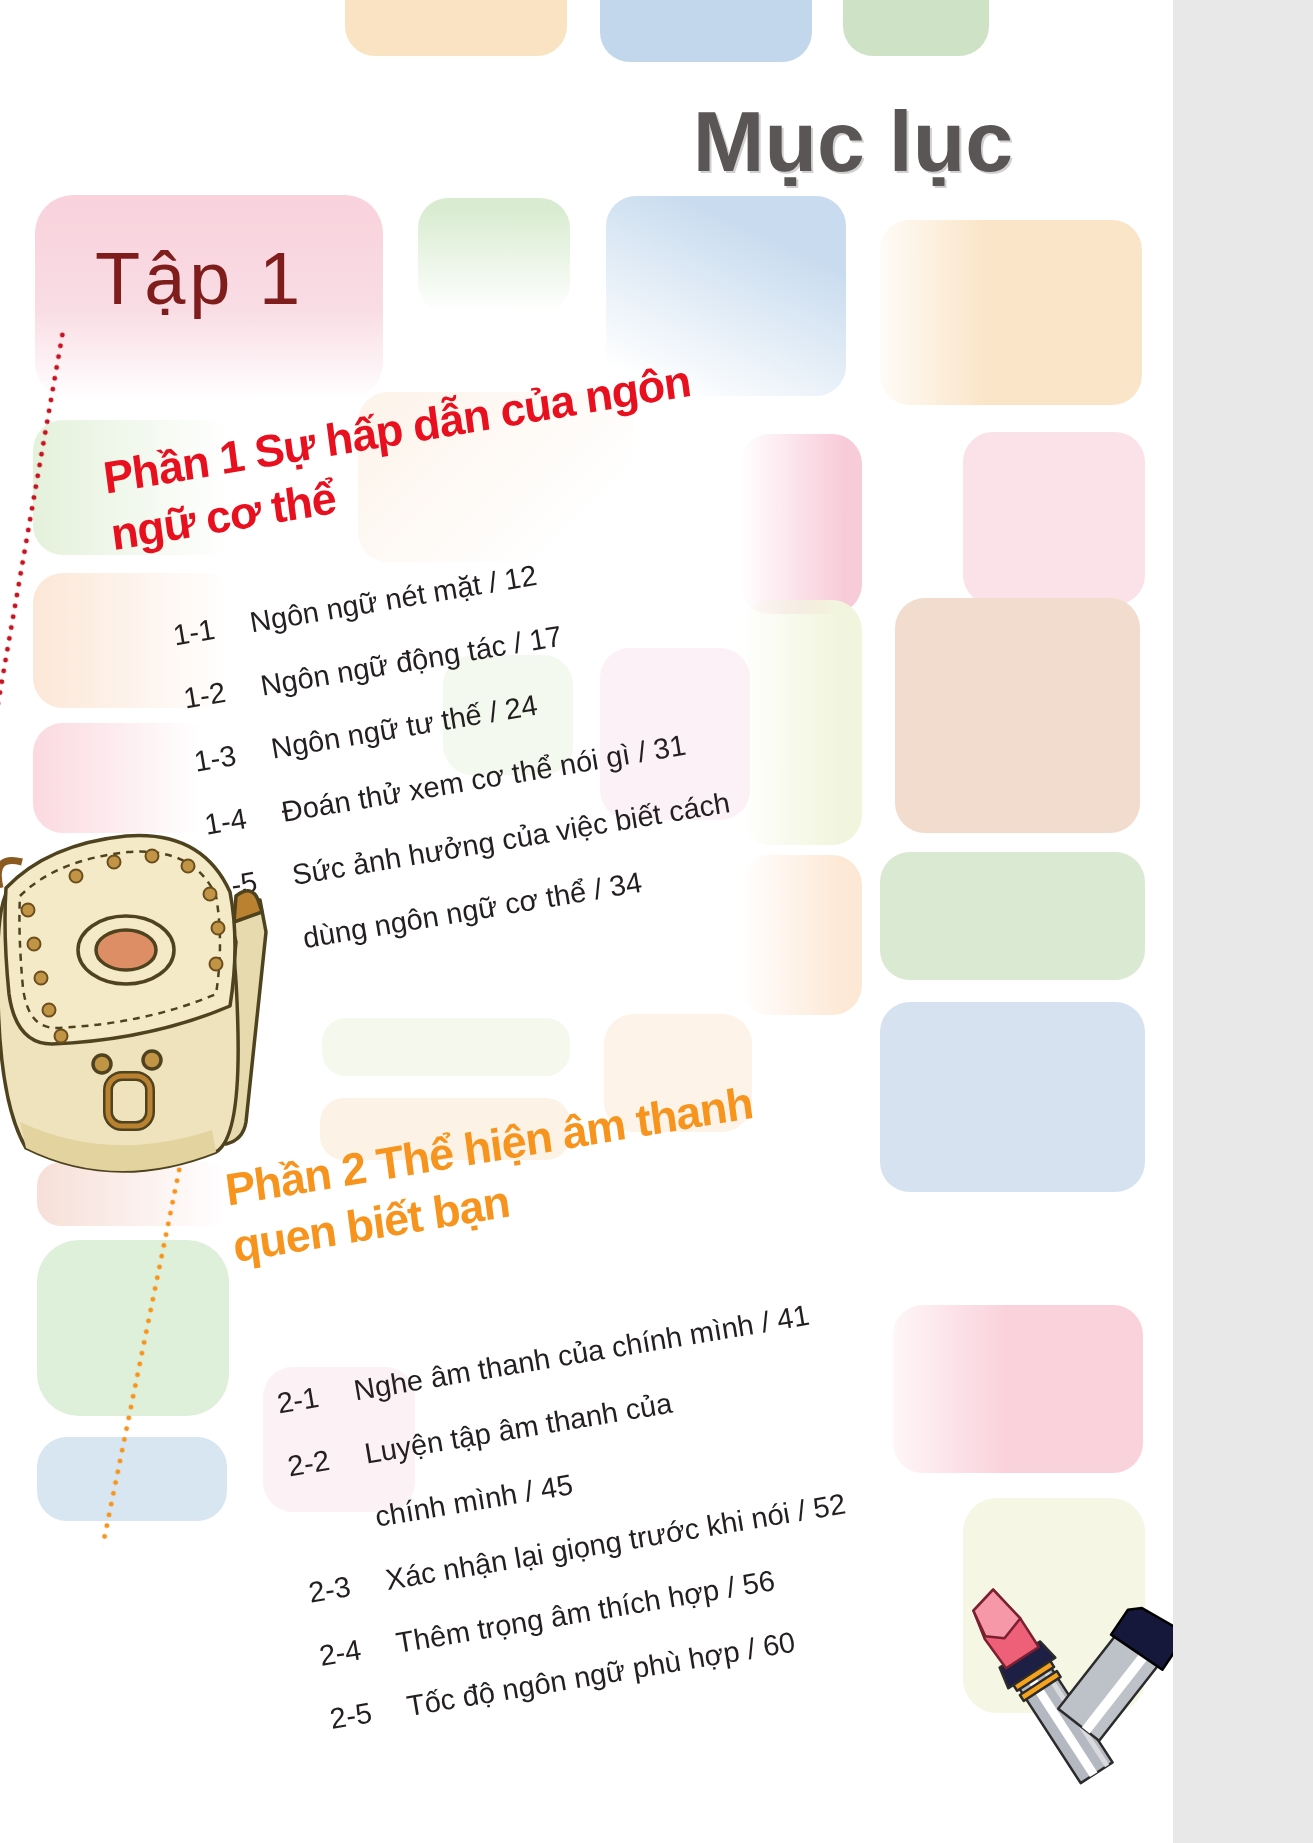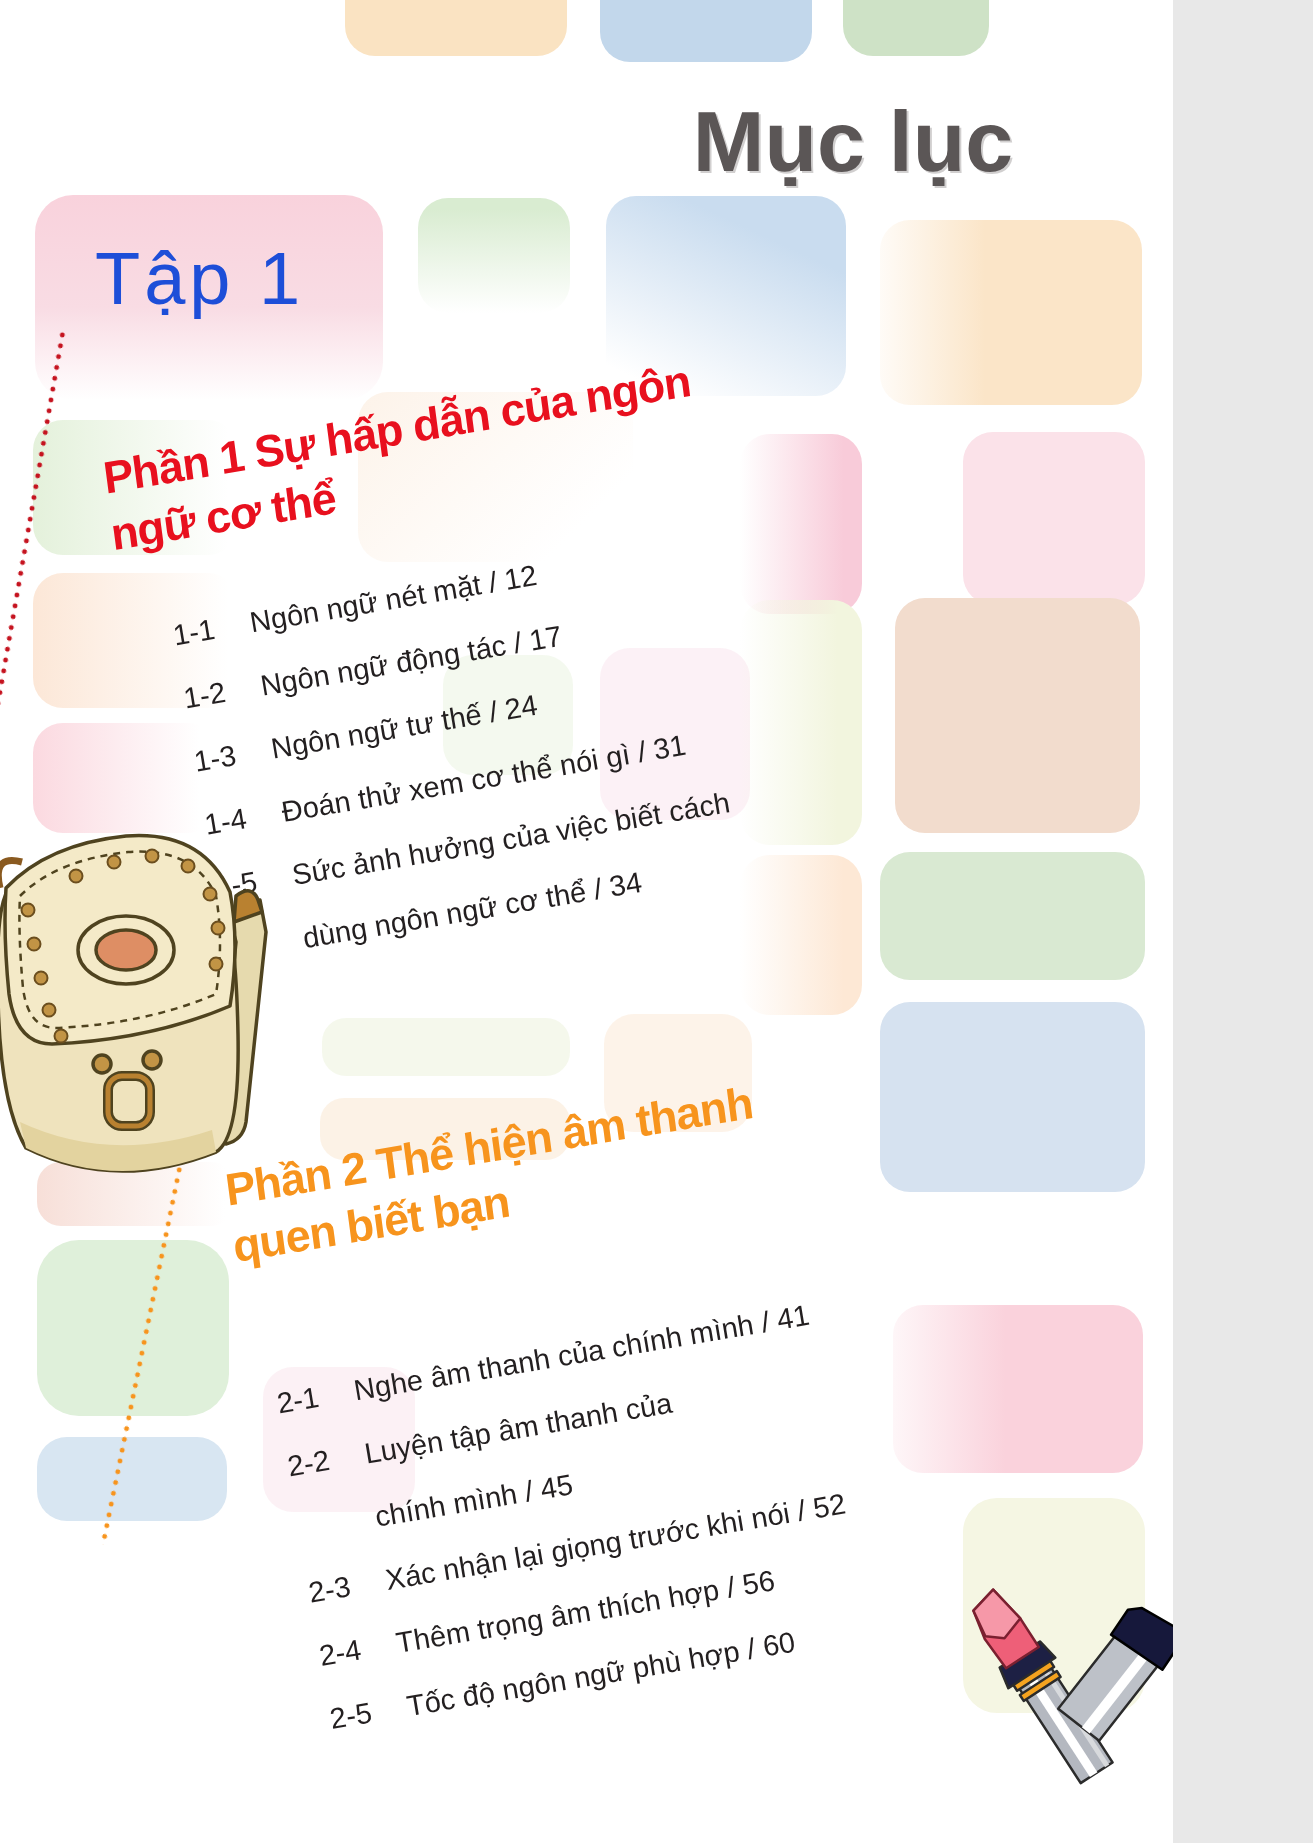--- a/index.html
+++ b/index.html
@@ -65,21 +65,21 @@
   .dot-line{position:absolute; width:6px; background-repeat:repeat-y; background-size:6px 11px; transform-origin:3px 0;}
   .dot-red{left:60px; top:331px; height:468px; transform:rotate(9.9deg);
     background-image:radial-gradient(circle at 3px 4px,#C5131F 2.1px,rgba(0,0,0,0) 2.8px);}
   .dot-orange{left:177px; top:1166px; height:386px; transform:rotate(11.5deg);
     background-image:radial-gradient(circle at 3px 4px,#F7941D 2.1px,rgba(0,0,0,0) 2.8px);}
 
   
   .title{position:absolute; top:92px; right:160px; font-size:86px; font-weight:bold;
     color:#5B5656; letter-spacing:0px; text-shadow:2px 2px 0 rgba(70,64,64,.25); white-space:nowrap;}
   .volume{position:absolute; left:95px; top:236px; font-size:74px; font-weight:400;
-    color:#1d4ed8; letter-spacing:4px; white-space:nowrap;}
+    color:#7f1d1d; letter-spacing:4px; white-space:nowrap;}
   .part-heading{position:absolute; font-size:45px; font-weight:bold; letter-spacing:-1px;
     line-height:57px; transform-origin:0 0; transform:rotate(-9.5deg) skewX(-2deg); white-space:nowrap;}
   .ph1{left:100px; top:450px; color:#E8101E;}
   .ph2{left:222px; top:1162px; color:#F7941D;}
   .items{position:absolute; font-size:29px; color:#231F20; line-height:64px;
     transform-origin:0 0; transform:rotate(-9.5deg); white-space:nowrap;}
   .it1{left:168px; top:604px;}
   .it2{left:272px; top:1372px;}
   .item-num{display:inline-block; min-width:78px;}
   .cont{padding-left:78px;}

